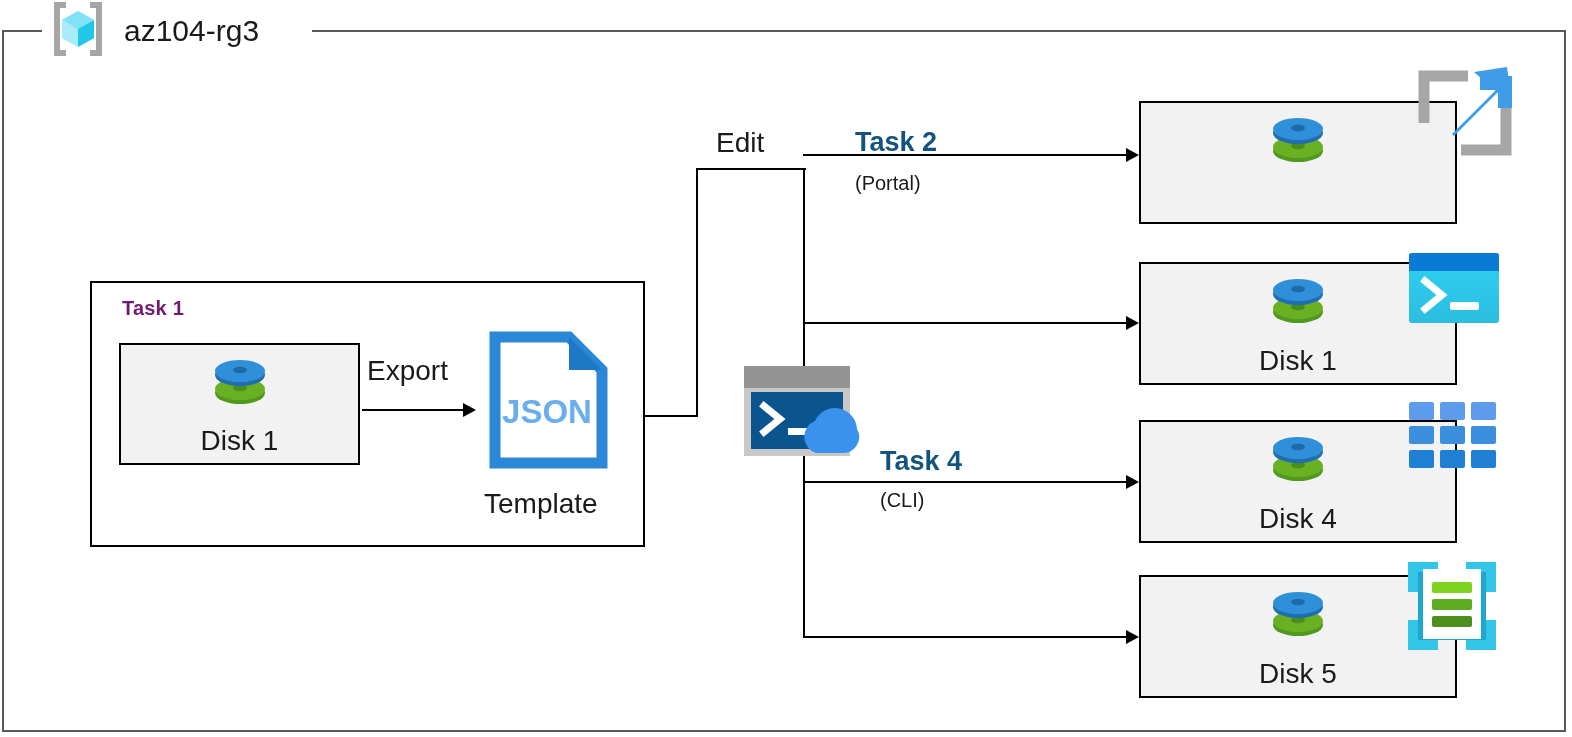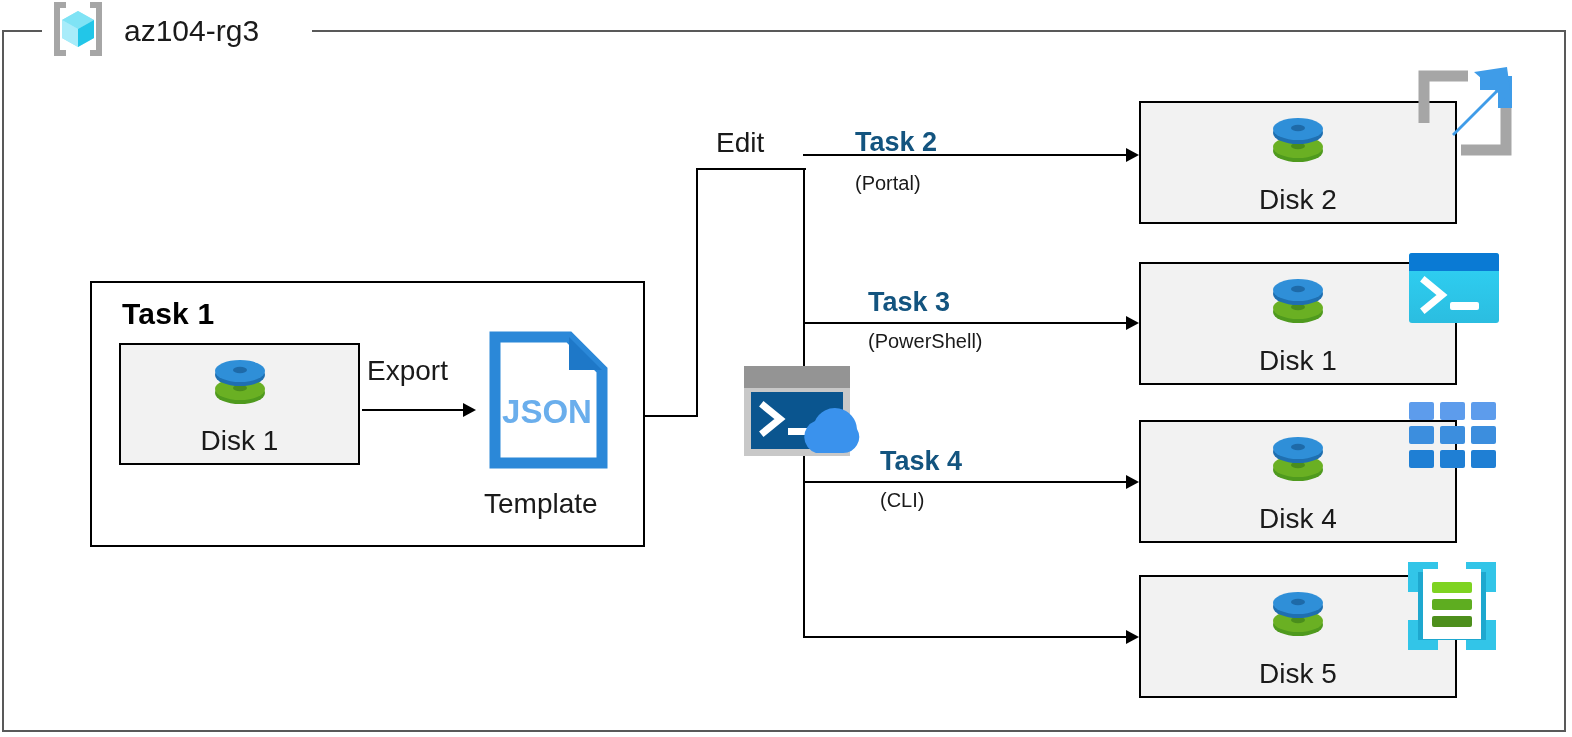--- a/index.html
+++ b/index.html
@@ -57,23 +57,23 @@
     width: 555px;
     height: 266px;
     border: 2px solid #000000;
     background: #ffffff;
     box-sizing: border-box;
   }
   .task1-label {
     position: absolute;
     left: 30px;
     top: 14px;
-    font-size: 30px;
+    font-size: 20px;
     font-weight: bold;
-    color: #000000;
+    color: #701a75;
     letter-spacing: .2px;
   }
   .disk-box {
     position: absolute;
     background: #f2f2f2;
     border: 2px solid #000000;
     box-sizing: border-box;
   }
   .disk-box .disk-caption {
     position: absolute;
@@ -216,42 +216,37 @@
     <span class="disk-art">
       <svg width="58" height="56" viewBox="0 0 58 56">
         <ellipse cx="29" cy="36" rx="25" ry="11" fill="#4f9a1e"></ellipse>
         <ellipse cx="29" cy="32" rx="25" ry="11" fill="#6ab023"></ellipse>
         <ellipse cx="29" cy="31" rx="7" ry="3.2" fill="#4a8d1c"></ellipse>
         <ellipse cx="29" cy="18" rx="25" ry="11" fill="#1f6fb0"></ellipse>
         <ellipse cx="29" cy="14" rx="25" ry="11" fill="#2f8fd8"></ellipse>
         <ellipse cx="29" cy="13" rx="7" ry="3.2" fill="#1e6aa8"></ellipse>
       </svg>
     </span>
-    <span class="disk-caption">Disk 2</span>
   </div>
 
   <span class="icon-abs" style="left:1411px; top:60px;">
     <svg width="108" height="104" viewBox="0 0 108 104">
       <g fill="none" stroke="#a6a6a6" stroke-width="11">
         <path d="M57 16 H13 V63"></path>
         <path d="M95 48 V90 H50"></path>
       </g>
       <g fill="#3f9ce8">
         <path d="M41 74 L85 30 L69 30 L69 16 L101 16 L101 48 L87 48 L87 32 L43 76 Z"></path>
       </g>
       <polygon points="96,7 101,45 63,12" fill="#3f9ce8"></polygon>
     </svg>
   </span>
 
   <div class="ln lnh" style="left:803px; top:322px; width:330px;"></div>
   <div class="arrowhead" style="left:1126px; top:316px;"></div>
-  <div class="edge-label" style="left:868px; top:288px; width:240px;">
-    <div class="edge-title">Task 3</div>
-    <div class="edge-sub" style="margin-top:14px;">(PowerShell)</div>
-  </div>
 
   <div class="disk-box" style="left:1139px; top:262px; width:318px; height:123px;">
     <span class="disk-art">
       <svg width="58" height="56" viewBox="0 0 58 56">
         <ellipse cx="29" cy="36" rx="25" ry="11" fill="#4f9a1e"></ellipse>
         <ellipse cx="29" cy="32" rx="25" ry="11" fill="#6ab023"></ellipse>
         <ellipse cx="29" cy="31" rx="7" ry="3.2" fill="#4a8d1c"></ellipse>
         <ellipse cx="29" cy="18" rx="25" ry="11" fill="#1f6fb0"></ellipse>
         <ellipse cx="29" cy="14" rx="25" ry="11" fill="#2f8fd8"></ellipse>
         <ellipse cx="29" cy="13" rx="7" ry="3.2" fill="#1e6aa8"></ellipse>

